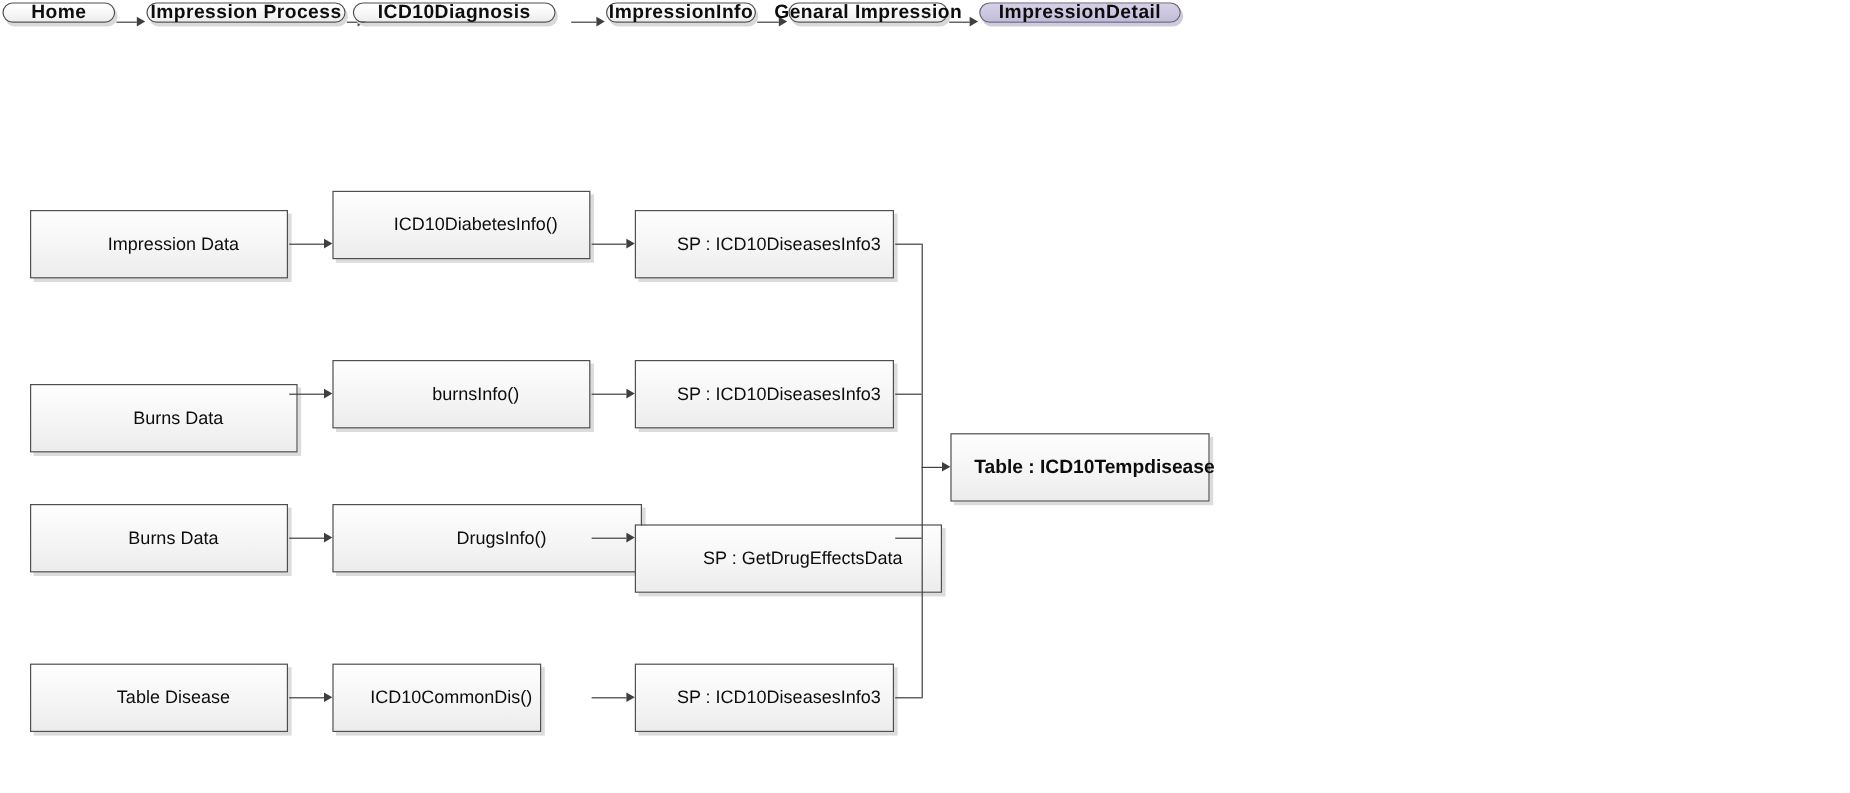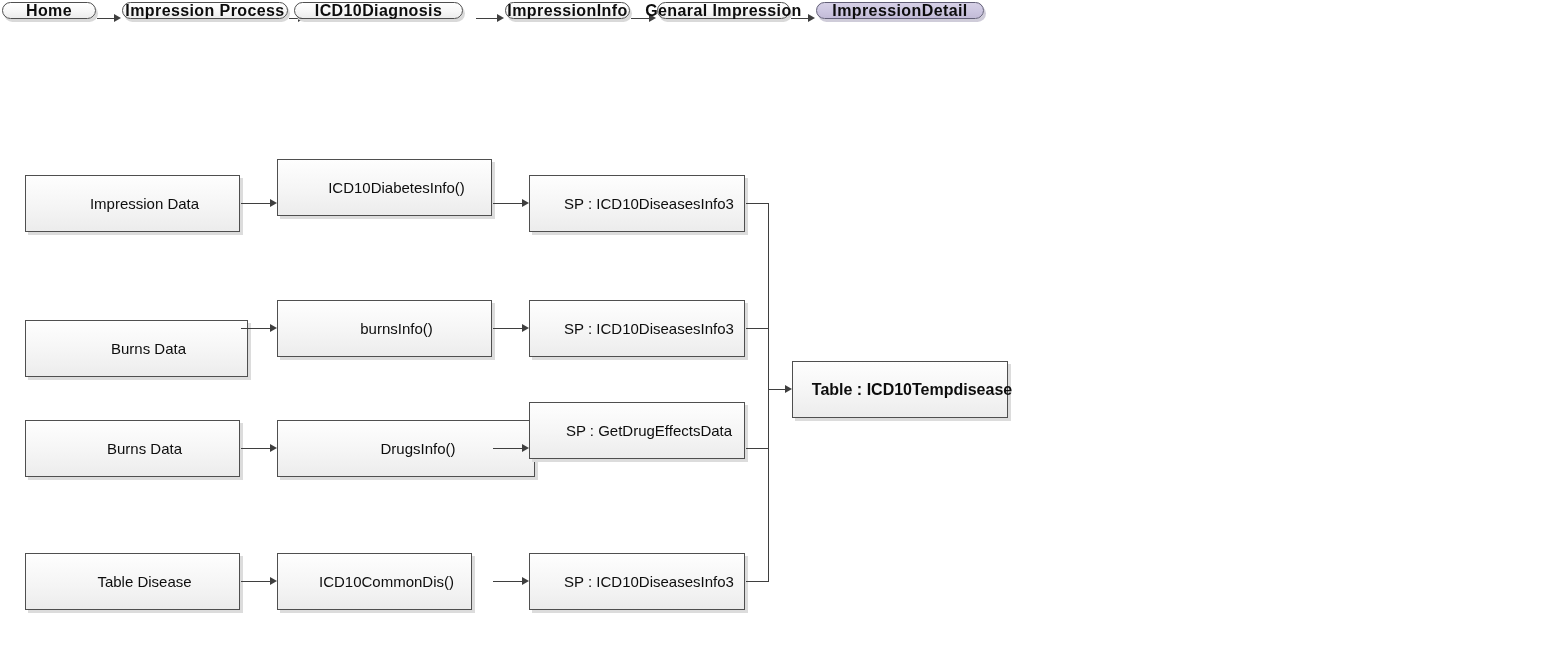--- a/index.html
+++ b/index.html
@@ -131,26 +131,26 @@
     <div class="harrow" style="left:241px; top:328px; width:29px;"></div>
     <div class="fbox" style="left:277px; top:300px; width:215px; height:57px;">burnsInfo()</div>
     <div class="harrow" style="left:493px; top:328px; width:29px;"></div>
     <div class="fbox" style="left:529px; top:300px; width:216px; height:57px;">SP : ICD10DiseasesInfo3</div>
     <div class="hline" style="left:746px; top:328px; width:22px;"></div>
 
     <div class="fbox" style="left:25px;  top:420px; width:215px; height:57px;">Burns Data</div>
     <div class="harrow" style="left:241px; top:448px; width:29px;"></div>
     <div class="fbox" style="left:277px; top:420px; width:258px; height:57px;">DrugsInfo()</div>
     <div class="harrow" style="left:493px; top:448px; width:29px;"></div>
-    <div class="fbox" style="left:529px; top:402px; width:216px; height:57px;">SP : GetDrugEffectsData</div>
+    <div class="fbox" style="left:529px; top:437px; width:256px; height:57px;">SP : GetDrugEffectsData</div>
     <div class="hline" style="left:746px; top:448px; width:22px;"></div>
 
     <div class="fbox" style="left:25px;  top:553px; width:215px; height:57px;">Table Disease</div>
     <div class="harrow" style="left:241px; top:581px; width:29px;"></div>
-    <div class="fbox" style="left:277px; top:553px; width:195px; height:57px;text-align:right;">ICD10CommonDis()</div>
+    <div class="fbox" style="left:277px; top:553px; width:174px; height:57px;text-align:right;">ICD10CommonDis()</div>
     <div class="harrow" style="left:493px; top:581px; width:29px;"></div>
     <div class="fbox" style="left:529px; top:553px; width:216px; height:57px;">SP : ICD10DiseasesInfo3</div>
     <div class="hline" style="left:746px; top:581px; width:22px;"></div>
 
     <div class="vline" style="left:768px; top:203px; height:379px;"></div>
     <div class="harrow" style="left:768px; top:389px; width:17px;"></div>
 
     <div class="fbox target-box" style="left:792px; top:361px; width:216px; height:57px;">Table : ICD10Tempdisease</div>
 
   </div>

